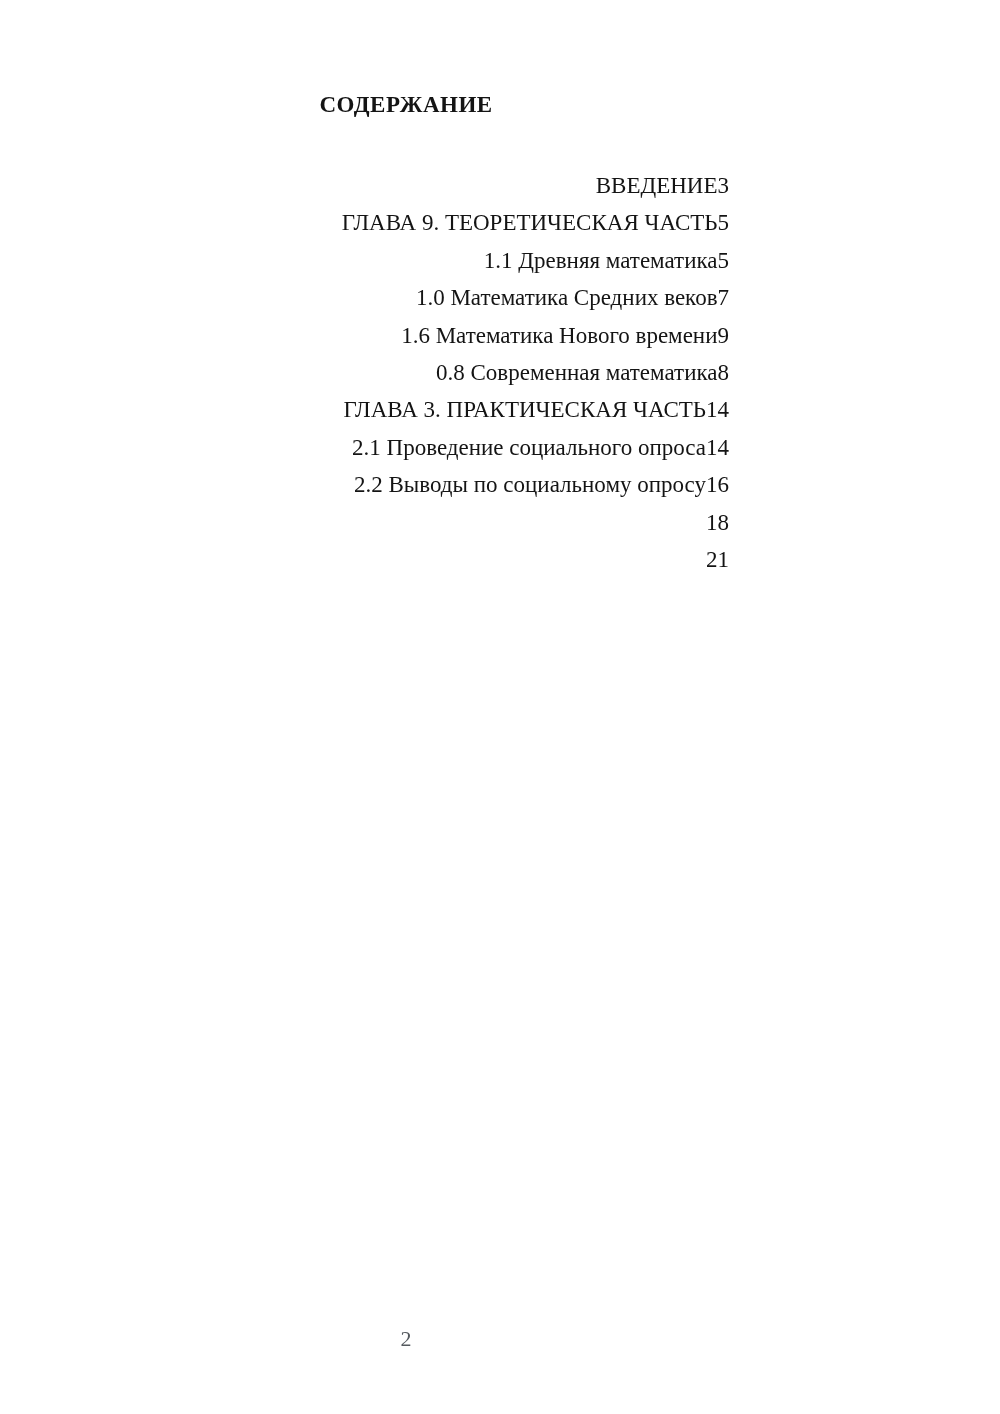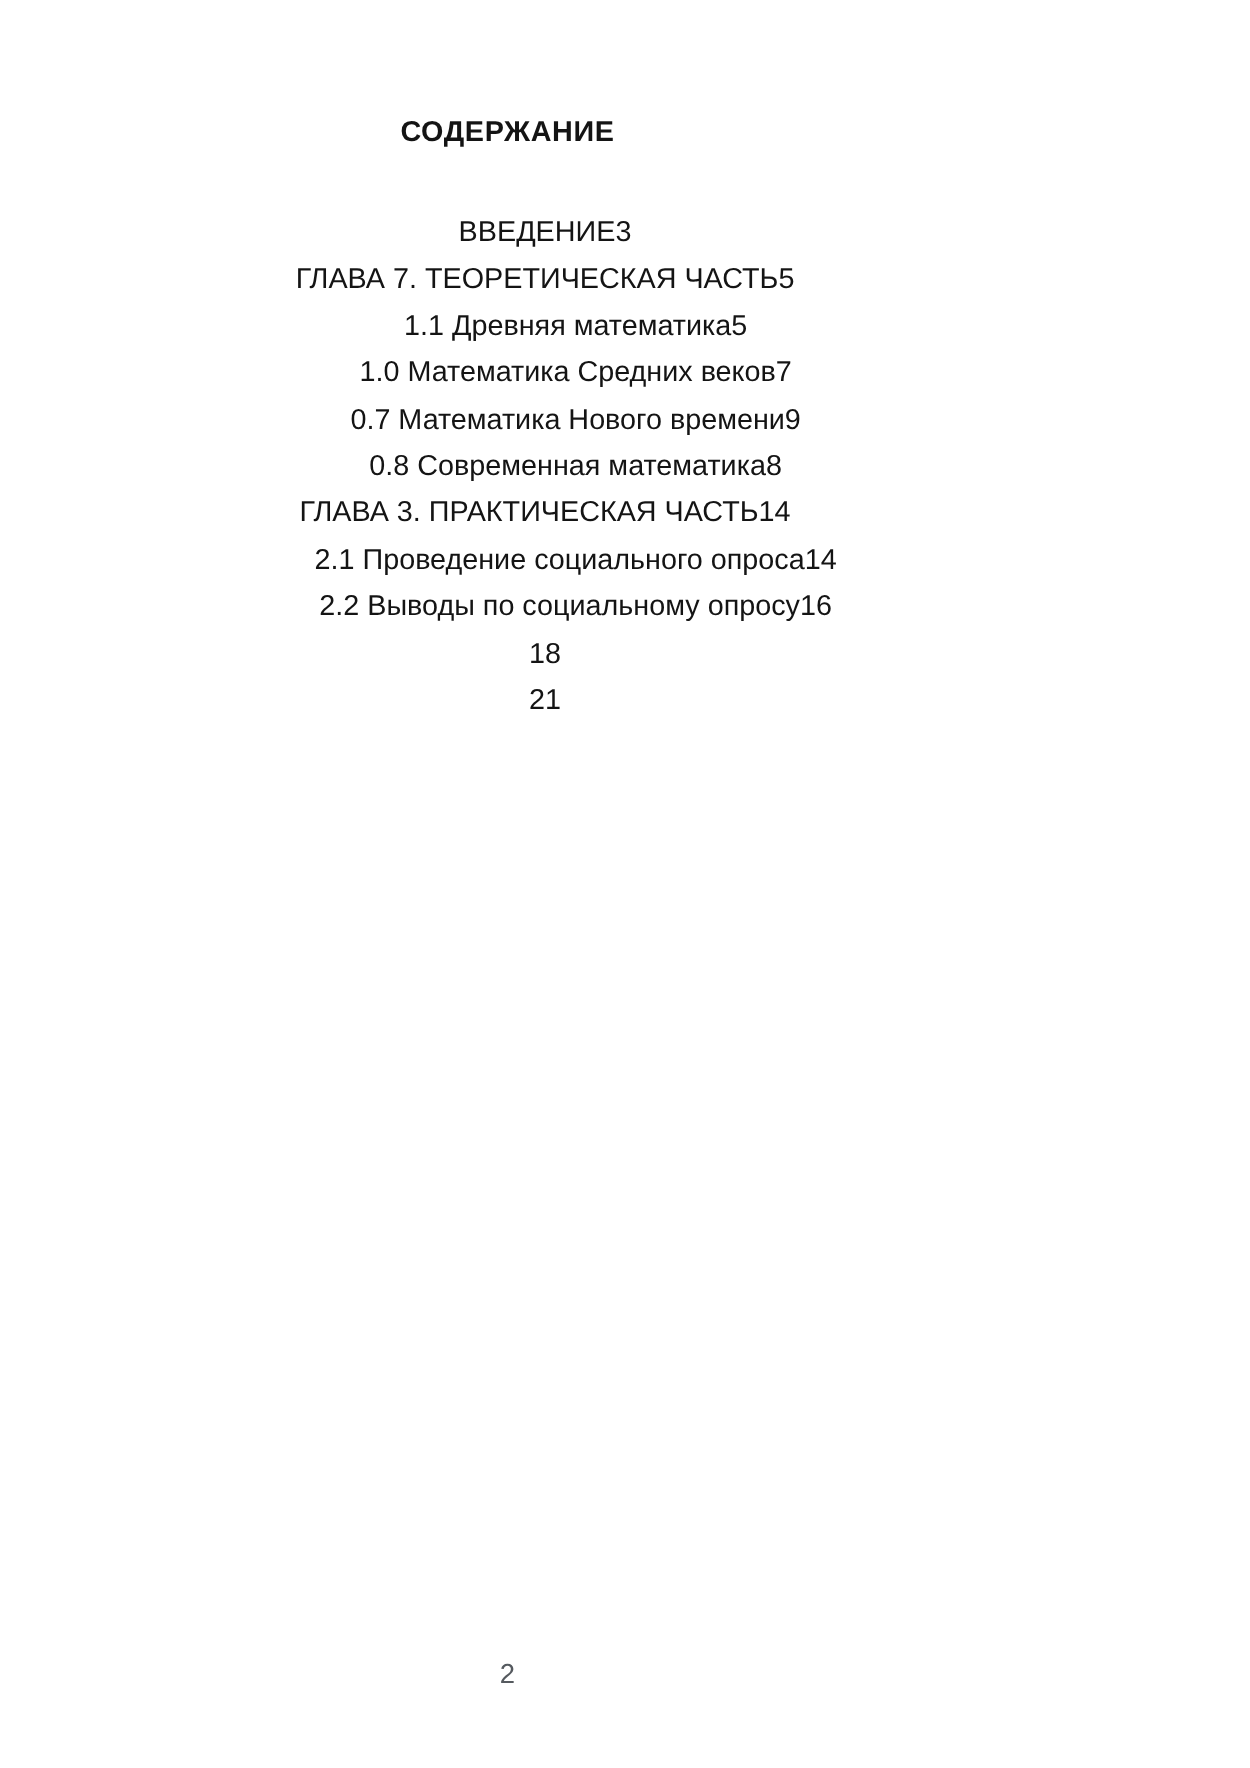--- a/index.html
+++ b/index.html
@@ -6,21 +6,21 @@
     margin: 0;
     padding: 0;
     background: #ffffff;
   }
   .page {
     position: relative;
     width: 812px;
     height: 1414px;
     background: #ffffff;
     overflow: hidden;
-    font-family: Liberation Sans, sans-serif;
+    font-family: Liberation Serif, serif;
     color: #141414;
   }
   .doc-title {
     position: absolute;
     top: 90px;
     left: 0;
     width: 100%;
     text-align: center;
     font-size: 23px;
     font-weight: bold;
@@ -28,21 +28,21 @@
     letter-spacing: 0.5px;
   }
   .toc {
     position: absolute;
     top: 167px;
     left: 143px;
     right: 83px;
   }
   .toc-row {
     display: flex;
-    justify-content: center;
+    justify-content: flex-end;
     align-items: baseline;
     line-height: 37.4px;
     font-size: 23px;
   }
   .toc-row.level-1 .toc-label {
     padding-left: 49px;
   }
   .toc-label {
     white-space: nowrap;
   }
@@ -68,36 +68,36 @@
 
   <div class="doc-title">СОДЕРЖАНИЕ</div>
 
   <div class="toc">
     <div class="toc-row level-0">
       <span class="toc-label">ВВЕДЕНИЕ</span>
       <span class="toc-page">3</span>
     </div>
 
     <div class="toc-row level-0">
-      <span class="toc-label">ГЛАВА 7. ТЕОРЕТИЧЕСКАЯ ЧАСТЬ</span>
+      <span class="toc-label">ГЛАВА 9. ТЕОРЕТИЧЕСКАЯ ЧАСТЬ</span>
       <span class="toc-page">5</span>
     </div>
 
     <div class="toc-row level-1">
       <span class="toc-label">1.1 Древняя математика</span>
       <span class="toc-page">5</span>
     </div>
 
     <div class="toc-row level-1">
       <span class="toc-label">1.0 Математика Средних веков</span>
       <span class="toc-page">7</span>
     </div>
 
     <div class="toc-row level-1">
-      <span class="toc-label">0.7 Математика Нового времени</span>
+      <span class="toc-label">1.6 Математика Нового времени</span>
       <span class="toc-page">9</span>
     </div>
 
     <div class="toc-row level-1">
       <span class="toc-label">0.8 Современная математика</span>
       <span class="toc-page">8</span>
     </div>
 
     <div class="toc-row level-0">
       <span class="toc-label">ГЛАВА 3. ПРАКТИЧЕСКАЯ ЧАСТЬ</span>

